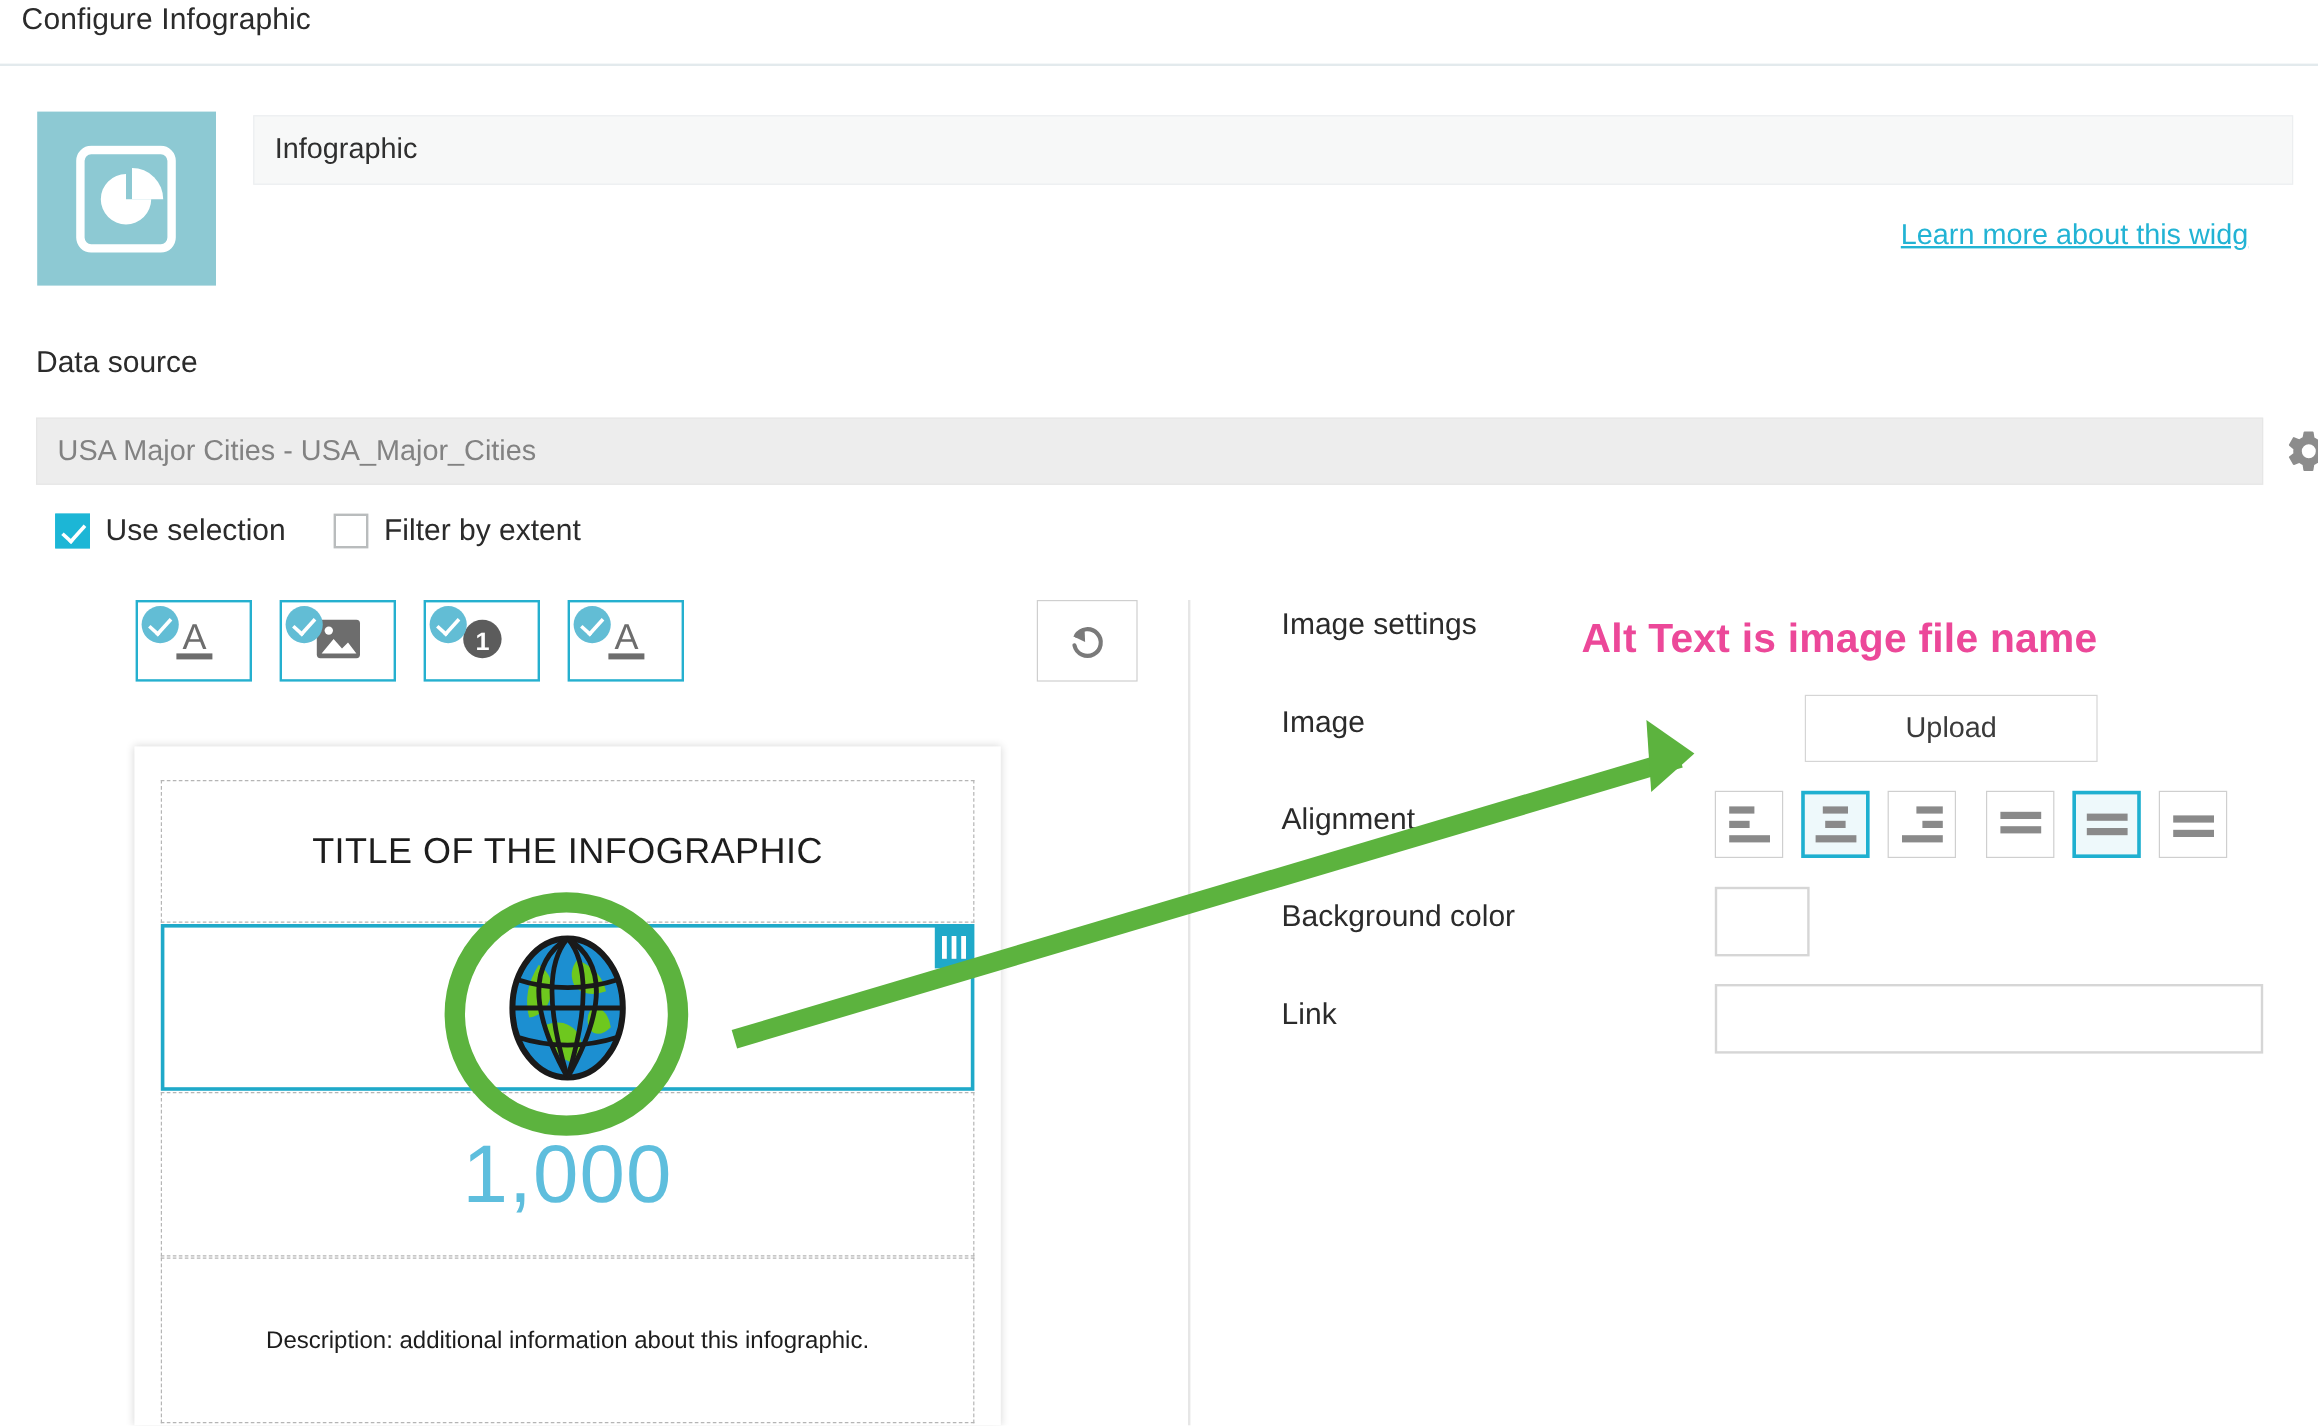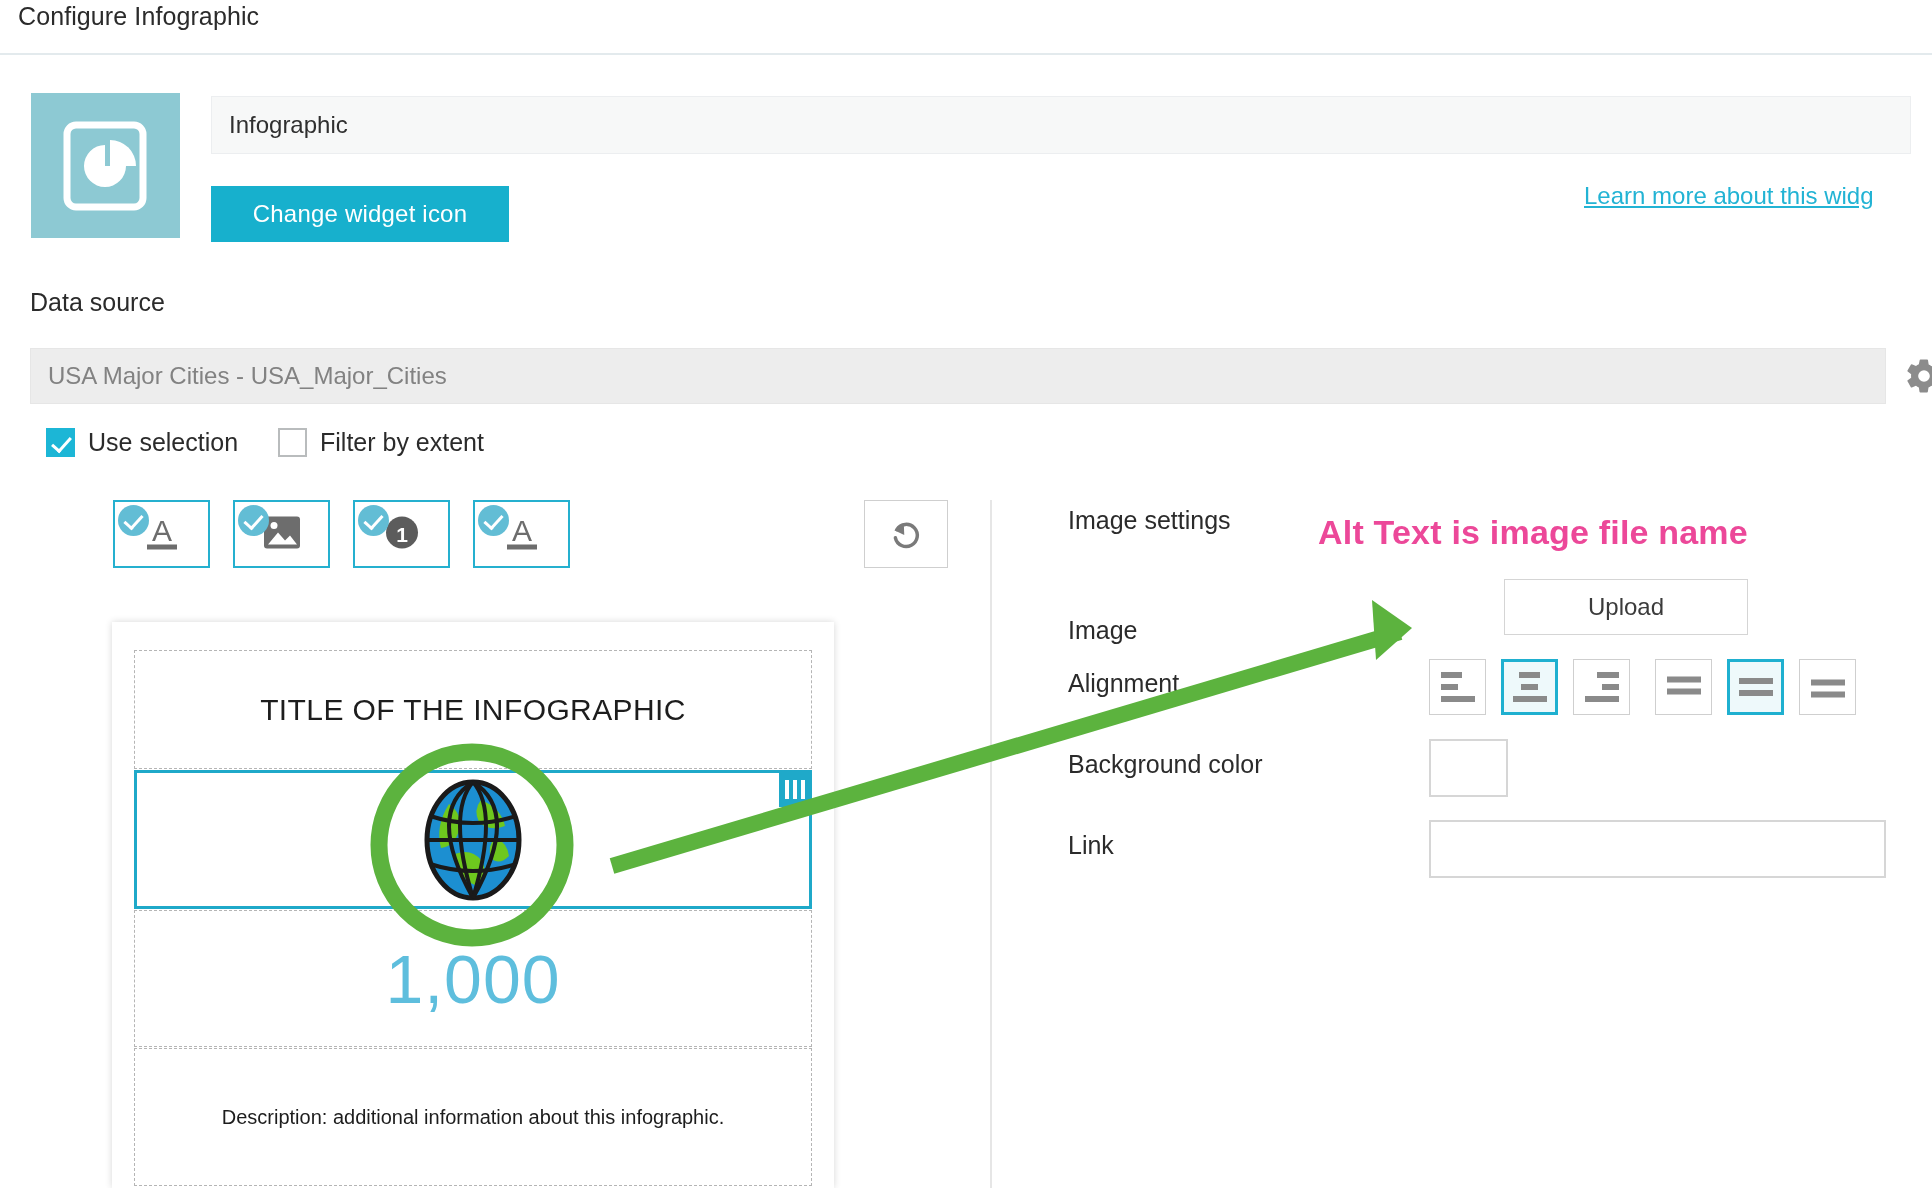--- a/index.html
+++ b/index.html
@@ -154,21 +154,21 @@
     position: absolute; left: 990px; top: 500px;
     width: 2px; height: 688px; background: #e6e6e6;
   }
 
   
   .settings-title {
     position: absolute; left: 1068px; top: 506px;
     font-size: 25px; color: #2b2b2b;
   }
   .set-label { position: absolute; left: 1068px; font-size: 25px; color: #2b2b2b; white-space: nowrap; }
-  .lbl-image { top: 616px; }
+  .lbl-image { top: 588px; }
   .lbl-align { top: 669px; }
   .lbl-bg    { top: 750px; }
   .lbl-link  { top: 831px; }
 
   .upload-btn {
     position: absolute; left: 1504px; top: 579px;
     width: 244px; height: 56px;
     background: #fff; border: 1px solid #d5d5d5;
     font-family: "Liberation Sans", sans-serif;
     font-size: 24px; color: #3b3b3b; cursor: pointer;
@@ -220,21 +220,20 @@
   <div class="widget-icon">
     <svg width="84" height="90" viewBox="0 0 84 90">
       <rect x="4" y="4" width="76" height="82" rx="9" ry="9" fill="none" stroke="#ffffff" stroke-width="7"></rect>
       <path d="M42 24 A21 21 0 1 0 63 45 L42 45 Z" fill="#ffffff"></path>
       <path d="M47 19 A26 26 0 0 1 73 45 L47 45 Z" fill="#ffffff"></path>
     </svg>
   </div>
 
   <input class="widget-name-input" type="text" value="Infographic" style="">
 
-  <button class="change-icon-btn">Change widget icon</button>
 
   <a class="learn-link">Learn more about this widg</a>
 
   <div class="ds-label">Data source</div>
   <input class="ds-input" type="text" readonly="" value="USA Major Cities - USA_Major_Cities" style="">
   <svg class="ds-gear" viewBox="0 0 24 24">
     <path fill="#8c8c8c" d="M19.4 13a7.8 7.8 0 0 0 0-2l2.1-1.6a.5.5 0 0 0 .1-.6l-2-3.5a.5.5 0 0 0-.6-.2l-2.5 1a7.6 7.6 0 0 0-1.7-1l-.4-2.6a.5.5 0 0 0-.5-.4h-4a.5.5 0 0 0-.5.4L8.9 5a7.6 7.6 0 0 0-1.7 1l-2.5-1a.5.5 0 0 0-.6.2l-2 3.5a.5.5 0 0 0 .1.6L4.3 11a7.8 7.8 0 0 0 0 2l-2.1 1.6a.5.5 0 0 0-.1.6l2 3.5a.5.5 0 0 0 .6.2l2.5-1a7.6 7.6 0 0 0 1.7 1l.4 2.6a.5.5 0 0 0 .5.4h4a.5.5 0 0 0 .5-.4l.4-2.6a7.6 7.6 0 0 0 1.7-1l2.5 1a.5.5 0 0 0 .6-.2l2-3.5a.5.5 0 0 0-.1-.6zM12 15.5A3.5 3.5 0 1 1 15.5 12 3.5 3.5 0 0 1 12 15.5z"></path>
   </svg>
 
   <div class="cb-row">

